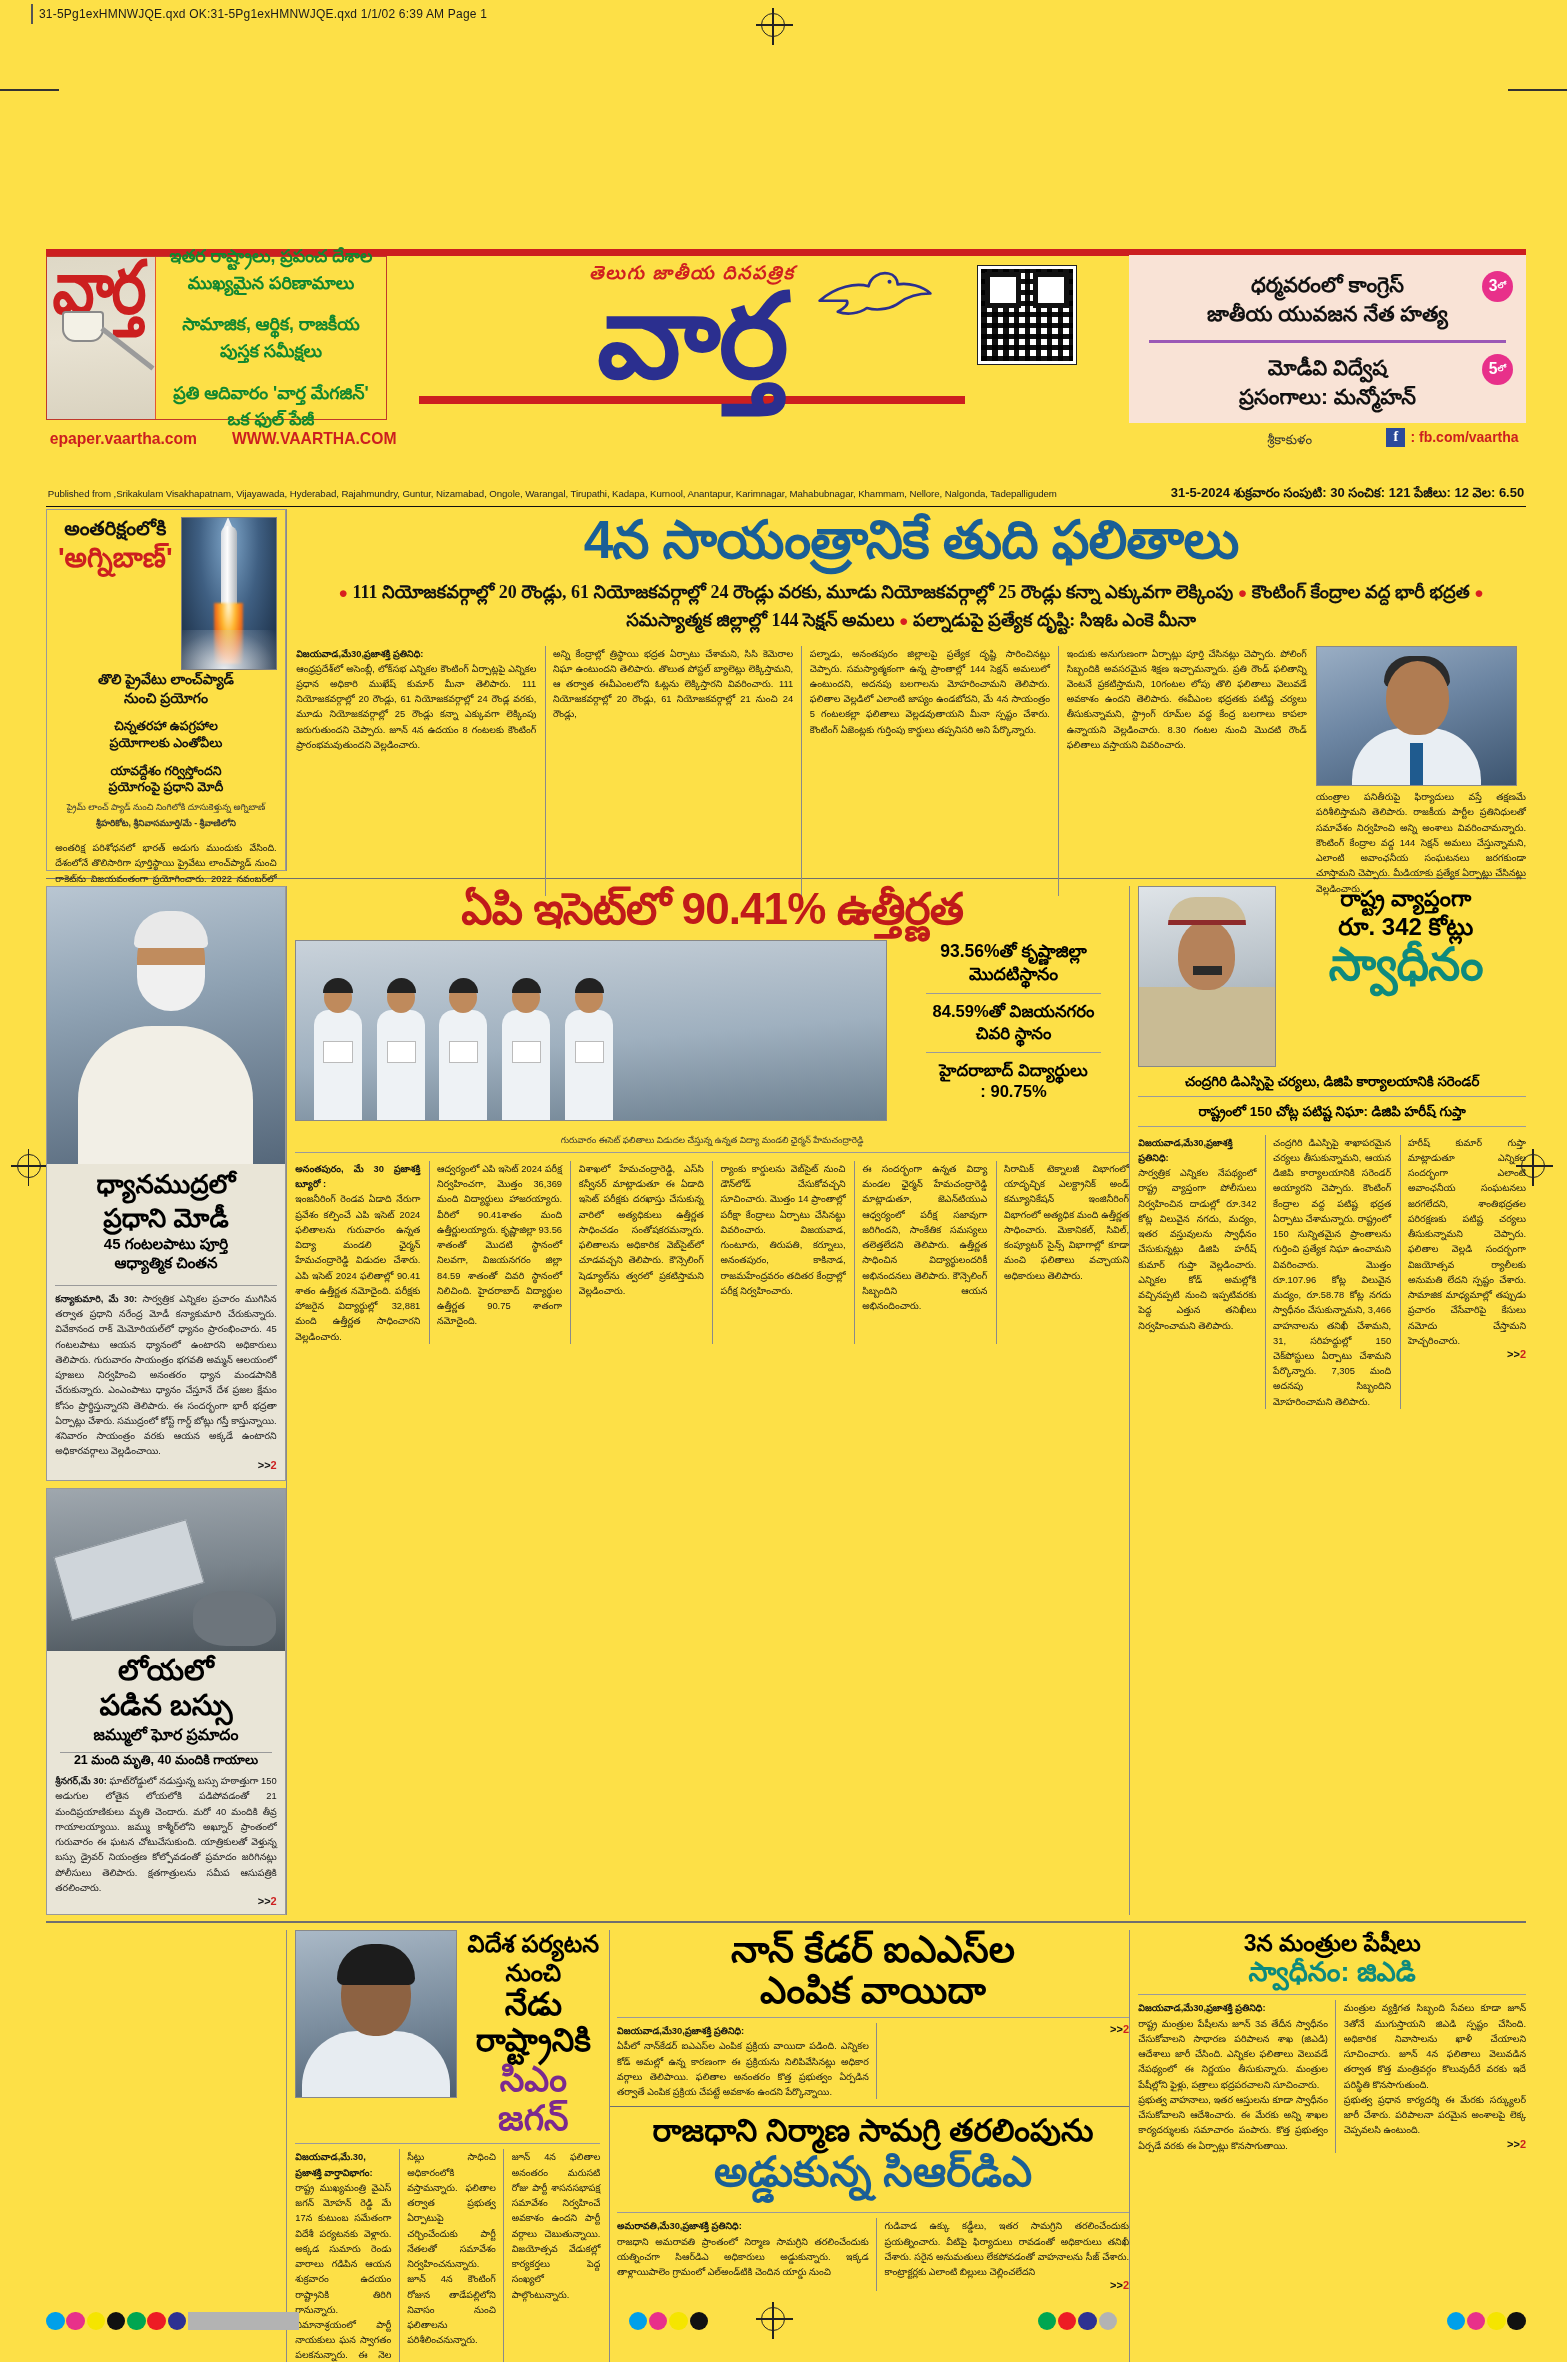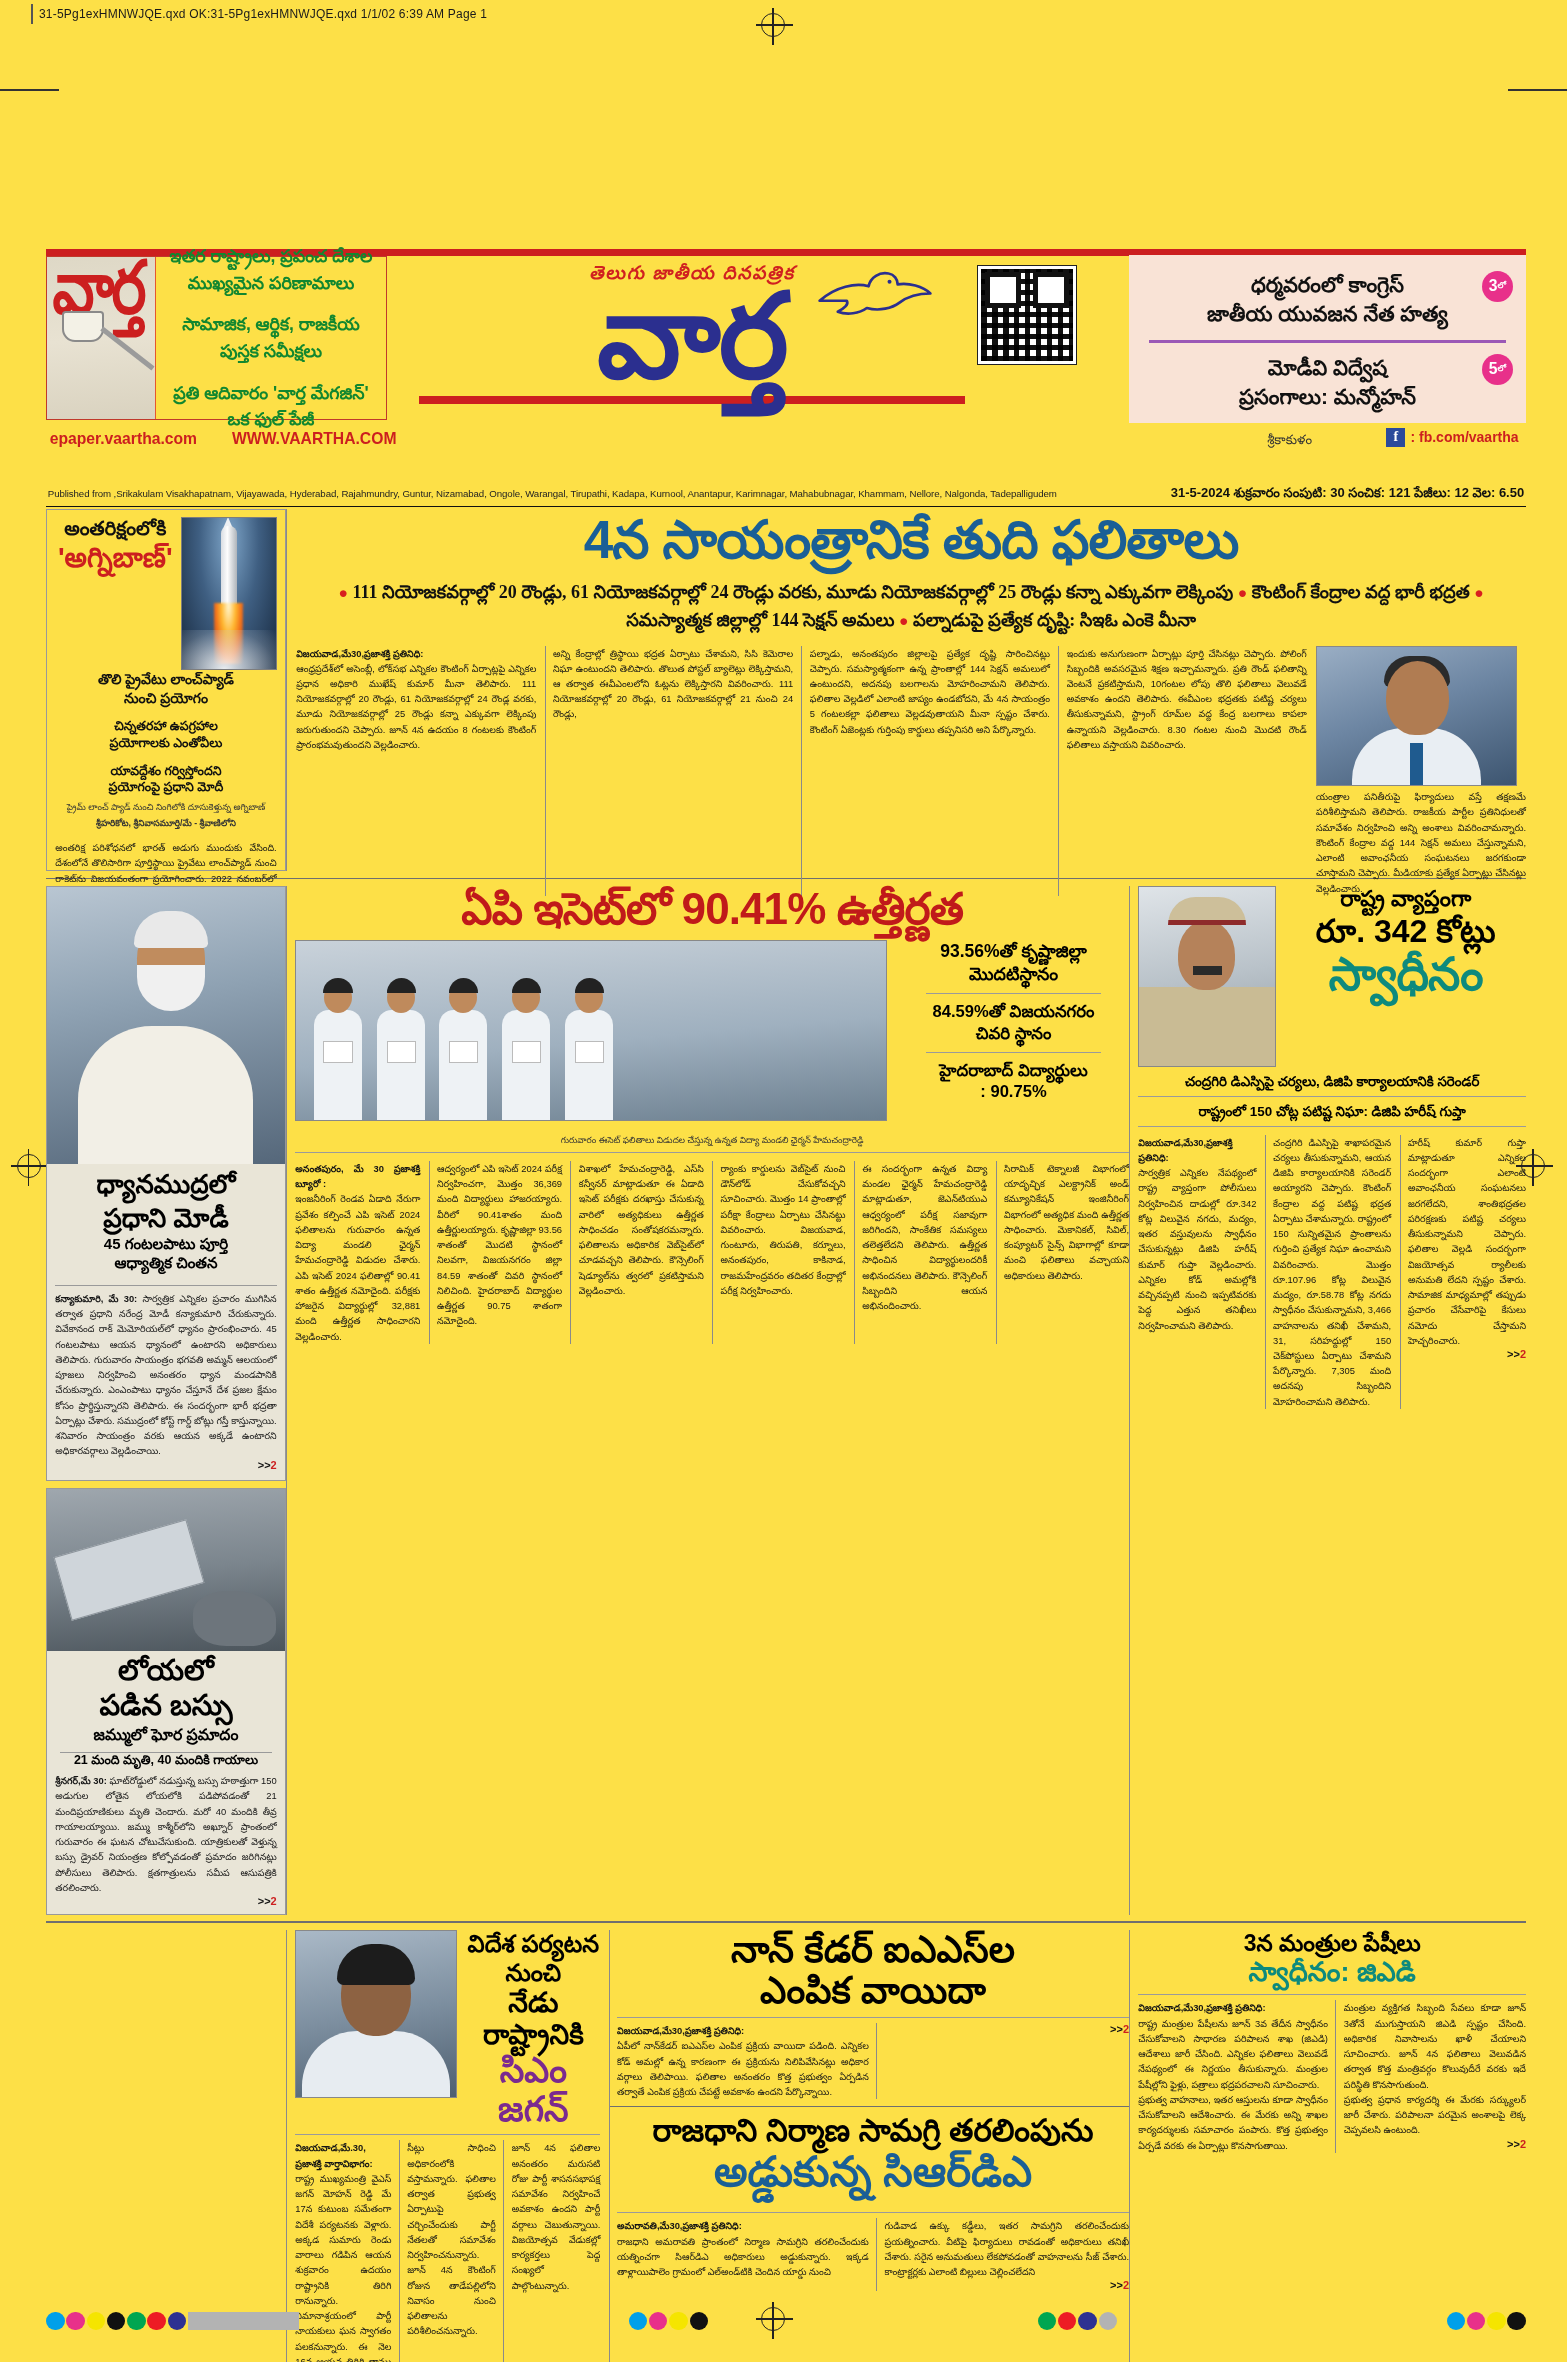--- a/index.html
+++ b/index.html
@@ -300,21 +300,21 @@
   }
   .cap-hat { position:absolute; left:50%; top:9.2px; margin-left:-39px; width:78px; height:28px;
     border-radius:39px 39px 0 0; background:#cdbf9a; border-bottom:5.5px solid #8e2b2b;}
   .dgp-face{ position:absolute; left:50%; top:33px; margin-left:-29px; width:57px; height:70px;
     border-radius:50% 50% 44% 44%; background:#b5825a; }
   .dgp-stach{position:absolute; left:50%; top:79px; margin-left:-14.8px; width:29.5px; height:8.3px; background:#2a2a2a;}
   .dgp-uni { position:absolute; left:50%; bottom:0; margin-left:-69px; width:138px; height:79px;
     background:#c9bb94; }
   .r342-txt { flex:1; text-align:center; }
   .r342-txt .k { font-size:22px; font-weight:800; line-height:1.2; }
-  .r342-txt .n { font-size:32px; font-weight:900; line-height:1.15; }
+  .r342-txt .n { font-size:24px; font-weight:900; line-height:1.15; }
   .r342-txt .g { color:#0e8a7d; font-size:46px; font-weight:900; line-height:1.05; letter-spacing:-0.9px;}
   .r342-sub { text-align:center; font-size:13.4px; font-weight:800; line-height:1.35; margin-top:5.5px; }
   .r-cols { display:flex; gap:8.3px; margin-top:7.4px; }
   .r-cols .c { flex:1; }
 
   
   .band3 { display:flex; margin-top:7.4px; }
   .jagan-box { }
   .jagan-row { display:flex; gap:9.2px; }
   .jagan-photo {
@@ -323,21 +323,21 @@
     position:relative; overflow:hidden; border:0.9px solid #888;
   }
   .j-head{ position:absolute; left:50%; top:20px; margin-left:-35px; width:70px; height:85px;
     border-radius:50% 50% 46% 46%; background:#8d6242; }
   .j-hair{ position:absolute; left:50%; top:13px; margin-left:-39px; width:78px; height:41px;
     border-radius:39px 39px 7.4px 7.4px; background:#1c1c1c; }
   .j-body{ position:absolute; left:50%; bottom:0; margin-left:-74px; width:148px; height:66px;
     border-radius:55px 55px 0 0; background:#e7ecf1; }
   .jagan-head { flex:1; text-align:center; }
   .jagan-head .l1 { font-size:24px; font-weight:800; line-height:1.2; }
-  .jagan-head .l2 { font-size:28px; font-weight:900; line-height:1.12;text-align:center; }
+  .jagan-head .l2 { font-size:32px; font-weight:900; line-height:1.12;text-align:center; }
   .jagan-head .l3 { color:#7b2a8f; font-size:35px; font-weight:900; line-height:1.12; }
 
   .noncad h2 { font-size:37px; font-weight:900; text-align:center; line-height:1.1; }
   .rajdhani h2 { font-size:31px; font-weight:900; text-align:center; line-height:1.12; }
   .rajdhani .blue { color:#1a5f96; font-size:42px; font-weight:900; }
 
   .ministers h2 { font-size:23px; font-weight:800; text-align:center; line-height:1.2; }
   .ministers .g { color:#0e8a7d; font-size:27px; font-weight:900; text-align:center; line-height:1.15;}
 
   

